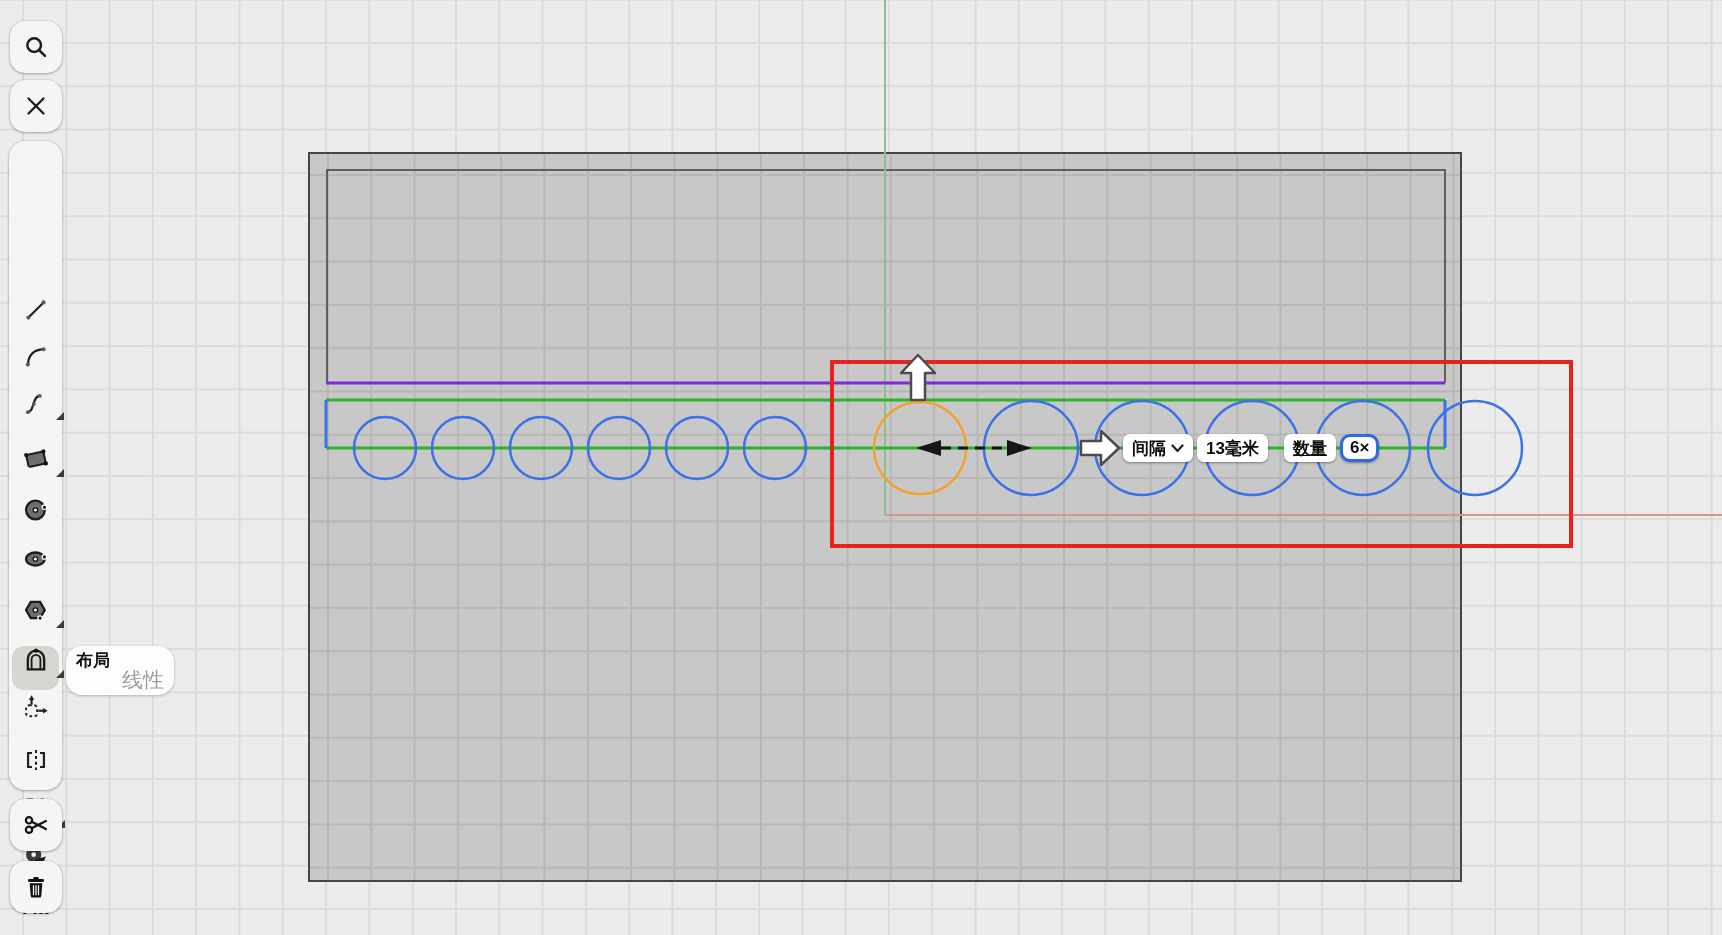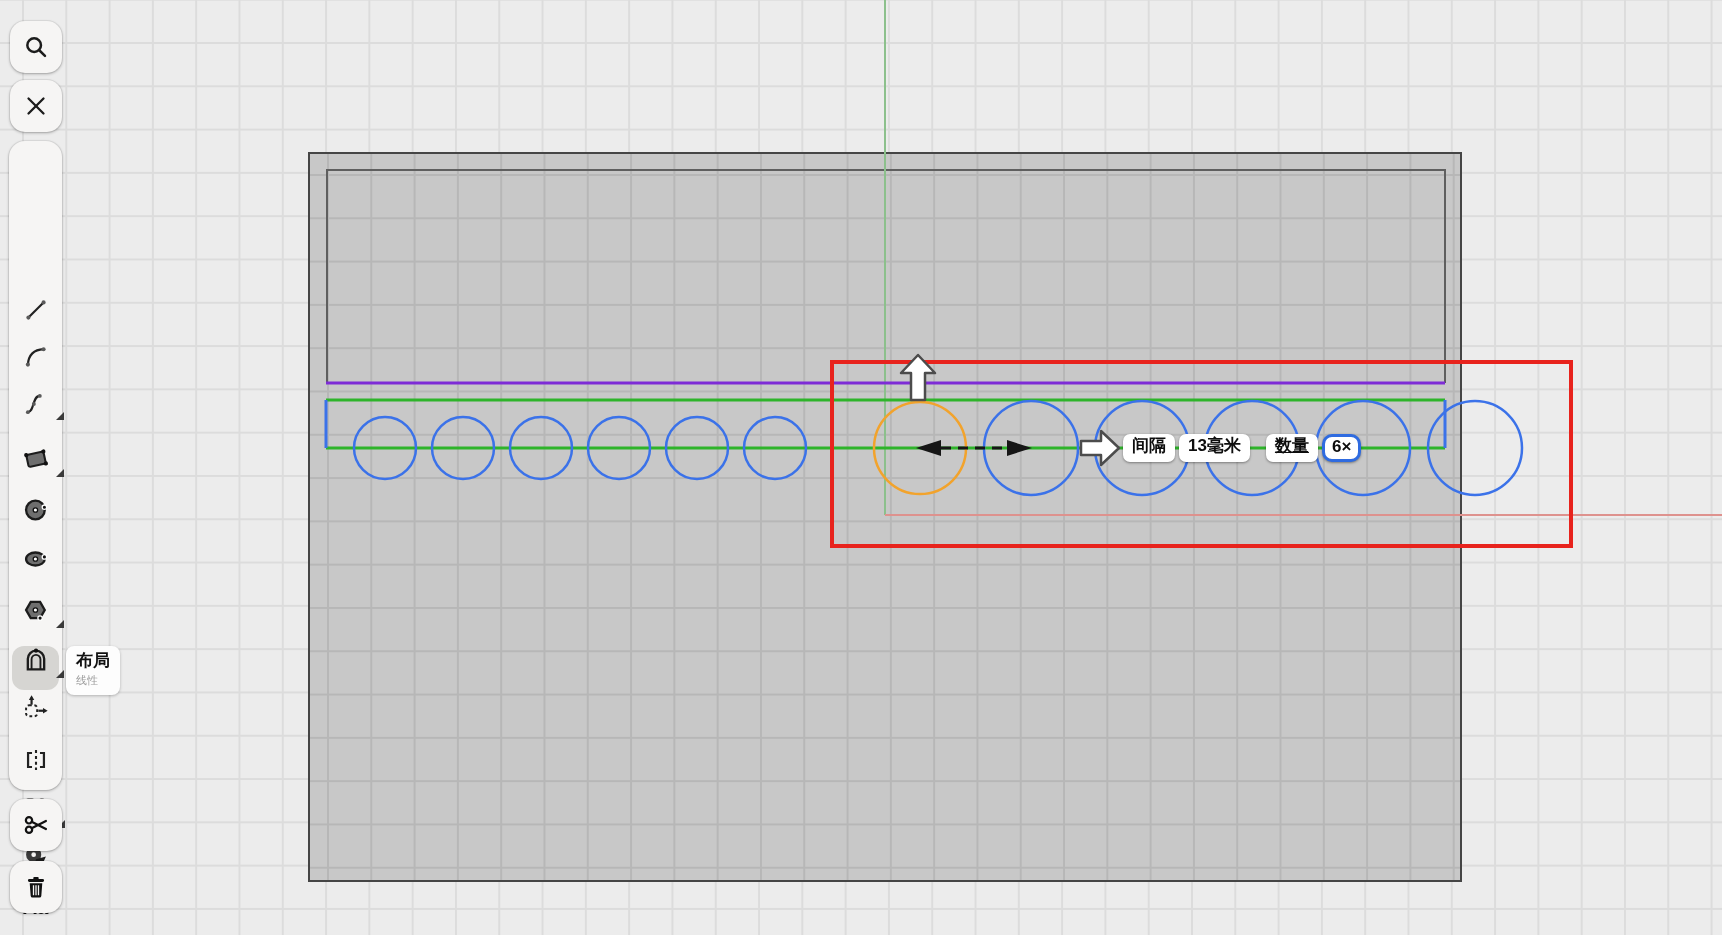--- a/index.html
+++ b/index.html
@@ -16,40 +16,40 @@
                      linear-gradient(90deg,#b7b7b7 1.5px,transparent 1.5px);
     background-size:43.3px 43.3px;background-position:17px 20px;
     border:2px solid #454545;box-sizing:border-box;}
   .inner-rect{position:absolute;left:326px;top:169px;width:1120px;height:214px;
     border:2px solid #5f5f5f;border-bottom:none;box-sizing:border-box;}
   #sketch{position:absolute;left:0;top:0;width:1722px;height:935px;}
   
   .pill-row{position:absolute;left:1123px;top:434px;display:flex;align-items:center;gap:4px;}
   .pill{display:flex;align-items:center;gap:5px;height:28px;padding:0 9px;
     background:#fff;border-radius:7px;box-shadow:0 1px 2.5px rgba(0,0,0,.40);
-    font-size:17px;font-weight:bold;color:#0d0d0d;white-space:nowrap;box-sizing:border-box;flex-direction:column;}
+    font-size:17px;font-weight:bold;color:#0d0d0d;white-space:nowrap;box-sizing:border-box;}
   .pill.count-label{margin-left:12px;text-decoration:underline;}
   .pill.count-value{border:3px solid #2f6be0;border-radius:10px;padding:0 7px;}
   
   .tb-btn{position:absolute;left:10px;width:52px;height:52px;background:#f6f5f4;
     border-radius:15px;box-shadow:0 1px 3px rgba(0,0,0,.30),0 0 0 1px rgba(0,0,0,.05);
     display:flex;align-items:center;justify-content:center;}
   .tb-panel{position:absolute;left:9px;top:141px;width:53px;height:649px;background:#f6f5f4;
     border-radius:16px;box-shadow:0 1px 3px rgba(0,0,0,.30),0 0 0 1px rgba(0,0,0,.05);}
   .tool{position:absolute;left:11px;width:31px;height:31px;display:flex;align-items:center;justify-content:center;}
   .tool svg{display:block;}
   .tool-sel-bg{position:absolute;left:3px;top:505px;width:47px;height:44px;background:#d6d5d2;border-radius:12px;}
   .flyout{position:absolute;width:0;height:0;border-left:8px solid transparent;border-bottom:8px solid #3a3a3a;}
   .text-tool{position:absolute;left:0;width:53px;text-align:center;font-weight:bold;
     font-size:20px;color:#141414;}
   
-  .tooltip{position:absolute;left:66px;top:646px;background:#fdfdfd;border-radius:8px;
+  .tooltip{position:absolute;left:66px;top:646px;background:#fdfdfd;border-radius:16px;
     padding:4px 10px 6px 10px;box-shadow:0 1px 3px rgba(0,0,0,.25);}
   .tooltip .t1{font-size:17px;font-weight:bold;color:#111;line-height:21px;}
-  .tooltip .t2{font-size:11px;color:#9d9d9d;line-height:18px;}
+  .tooltip .t2{font-size:21px;color:#9d9d9d;line-height:18px;margin-left:46px;}
 </style>
 </head>
 <body>
 
 <div id="stage">
 
   <div class="sheet"></div>
   <div class="inner-rect"></div>
 
   <svg id="sketch">

